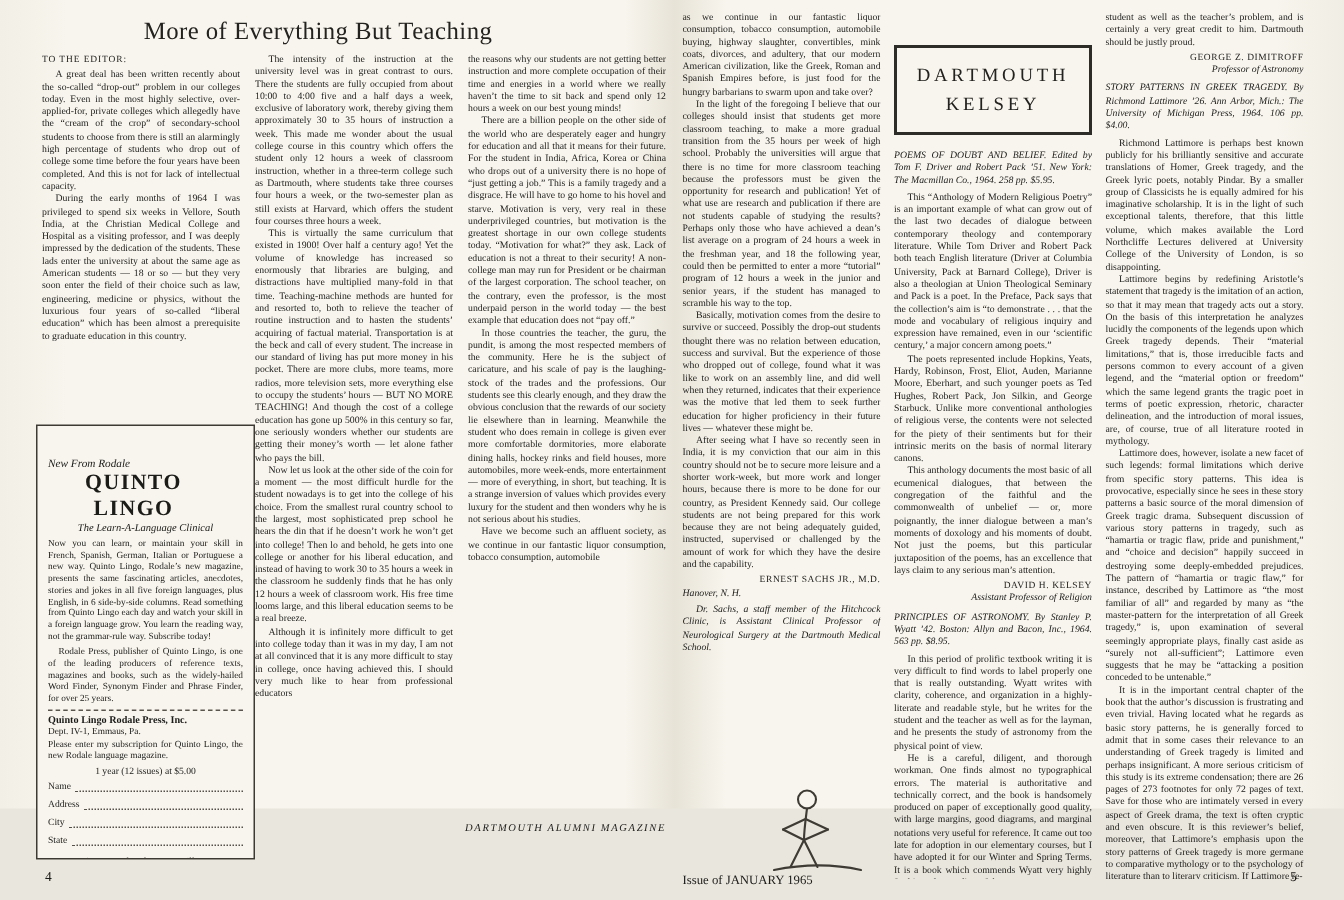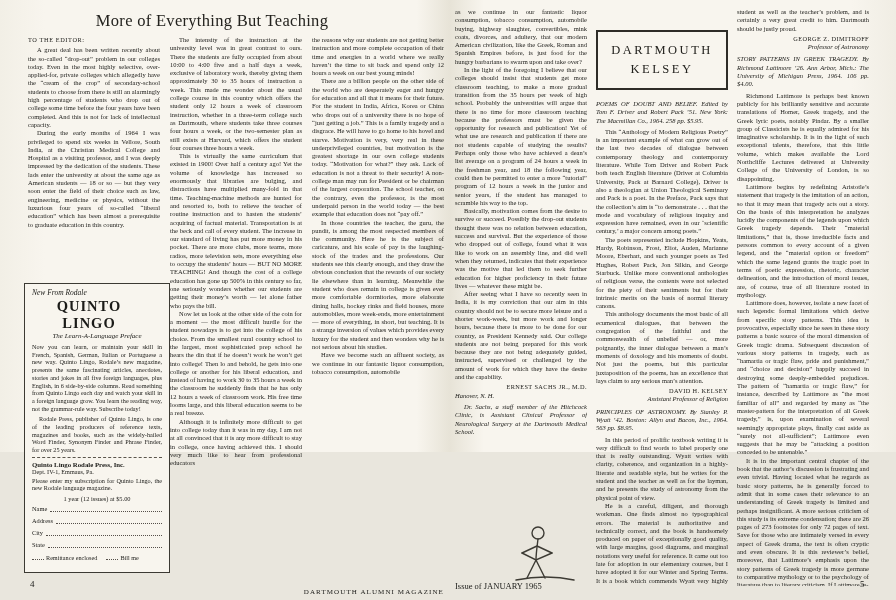--- a/index.html
+++ b/index.html
@@ -3,21 +3,21 @@
 <meta charset="utf-8">
 <style>
   html,body { margin:0; padding:0; }
   body {
     width:896px; height:600px; overflow:hidden;
     background:#e9e6dd;
     font-family:"Liberation Serif","DejaVu Serif",serif;
     color:#1b1b18;
   }
   .spread {
-    position:relative; width:896px; height:452px;
+    position:relative; width:896px; height:539px;
     background:linear-gradient(90deg,#f2efe6 0%,#f8f5ee 5%,#f8f5ee 46.5%,#e7e3d7 50.2%,#f8f5ee 54%,#f8f5ee 95%,#f0ede4 100%);
   }
   .headline {
     position:absolute; left:28px; top:11px; width:368px;
     text-align:center; font-size:16.5px; letter-spacing:.3px; color:#23221e;
   }
   .col {
     position:absolute; overflow:hidden;
     font-size:6.5px; line-height:8.3px; text-align:justify;
   }
@@ -34,21 +34,21 @@
   .citation { font-style:italic; margin:4px 0 3px 0; text-indent:0; }
   .citation.first { margin-top:0; }
   .sig-name { margin:2px 0 0 0; text-align:right; letter-spacing:.4px; font-size:6.3px; }
   .sig-title { margin:0 0 2px 0; text-align:right; font-style:italic; }
   .sig-place { margin:0; text-align:left; font-style:italic; }
   .bio { margin:3px 0 0 0; font-style:italic; text-indent:9px; }
   
   .ad {
     position:absolute; left:24px; top:283px; width:146px; height:290px;
     border:1px solid #3c3a33; background:#f8f5ee;
-    padding:4px 7px; box-sizing:border-box; overflow:hidden;
+    padding:20px 7px; box-sizing:border-box; overflow:hidden;
   }
   .ad-kicker { margin:0; font-style:italic; font-size:7.5px; }
   .ad-title { margin:1px 16px 0 0; text-align:center; font-size:14.5px; font-weight:bold; letter-spacing:1px; }
   .ad-subtitle { margin:0 0 3px 0; text-align:center; font-style:italic; font-size:7px; }
   .ad-body p { margin:0 0 3px 0; font-size:6.2px; line-height:7.7px; text-align:justify; text-indent:7px; }
   .ad-body p:first-child { text-indent:0; }
   .coupon { border-top:1px dashed #5a554c; margin-top:3px; padding-top:3px; }
   .coupon-company { margin:0; font-weight:bold; font-size:6.8px; }
   .coupon-dept { margin:0 0 2px 0; font-size:6.2px; }
   .coupon-request { margin:0 0 3px 0; font-size:6.2px; line-height:7.5px; text-align:justify; }
@@ -63,42 +63,42 @@
     border:2px solid #2e2c27; box-sizing:border-box;
     display:flex; flex-direction:column; align-items:center; justify-content:center; gap:4px;
     background:#f8f5ee;
   }
   .authors-line { font-size:12.5px; letter-spacing:2.5px; color:#23221e; }
   
   .cartoon { position:absolute; left:508px; top:522px; width:72px; height:62px; }
   
   .pageno-left  { position:absolute; left:30px;  top:579px; font-size:9px; }
   .pageno-right { position:absolute; left:860px; top:579px; font-size:9px; }
-  .footer-mag   { position:absolute; left:276px; top:588px; width:168px; text-align:right; font-size:7px; letter-spacing:1.1px; }
+  .footer-mag   { position:absolute; left:276px; top:548px; width:168px; text-align:right; font-size:7px; letter-spacing:1.1px;font-style:italic; }
   .footer-issue { position:absolute; left:455px; top:581px; font-size:8.5px; }
 </style>
 </head>
 <body>
 
 <div class="spread">
 
   <div class="headline">More of Everything But Teaching</div>
 
   <div class="col l-col1">
     <p class="salutation">TO THE EDITOR:</p>
     <div class="paras">
         <p>A great deal has been written recently about the so-called “drop-out” problem in our colleges today. Even in the most highly selective, over-applied-for, private colleges which allegedly have the “cream of the crop” of secondary-school students to choose from there is still an alarmingly high percentage of students who drop out of college some time before the four years have been completed. And this is not for lack of intellectual capacity.</p>
         <p>During the early months of 1964 I was privileged to spend six weeks in Vellore, South India, at the Christian Medical College and Hospital as a visiting professor, and I was deeply impressed by the dedication of the students. These lads enter the university at about the same age as American students — 18 or so — but they very soon enter the field of their choice such as law, engineering, medicine or physics, without the luxurious four years of so-called “liberal education” which has been almost a prerequisite to graduate education in this country.</p>
       </div>
   </div>
 
   <div class="ad">
     <p class="ad-kicker">New From Rodale</p>
     <p class="ad-title">QUINTO LINGO</p>
-    <p class="ad-subtitle">The Learn-A-Language Preface</p>
+    <p class="ad-subtitle">The Learn-A-Language Clinical</p>
     <div class="ad-body">
         <p>Now you can learn, or maintain your skill in French, Spanish, German, Italian or Portuguese a new way. Quinto Lingo, Rodale’s new magazine, presents the same fascinating articles, anecdotes, stories and jokes in all five foreign languages, plus English, in 6 side-by-side columns. Read something from Quinto Lingo each day and watch your skill in a foreign language grow. You learn the reading way, not the grammar-rule way. Subscribe today!</p>
         <p>Rodale Press, publisher of Quinto Lingo, is one of the leading producers of reference texts, magazines and books, such as the widely-hailed Word Finder, Synonym Finder and Phrase Finder, for over 25 years.</p>
       </div>
     <div class="coupon">
       <p class="coupon-company">Quinto Lingo Rodale Press, Inc.</p>
       <p class="coupon-dept">Dept. IV-1, Emmaus, Pa.</p>
       <p class="coupon-request">Please enter my subscription for Quinto Lingo, the new Rodale language magazine.</p>
       <p class="coupon-offer">1 year (12 issues) at $5.00</p>
       <div class="field">

